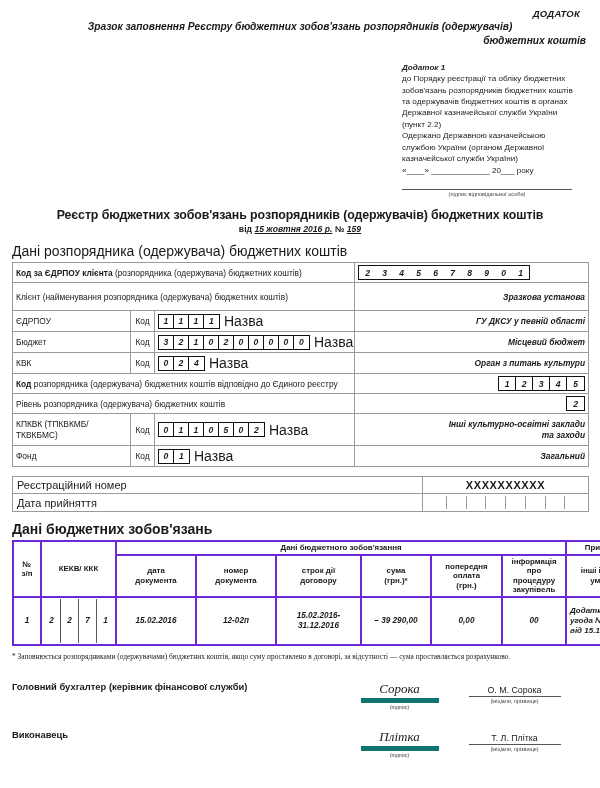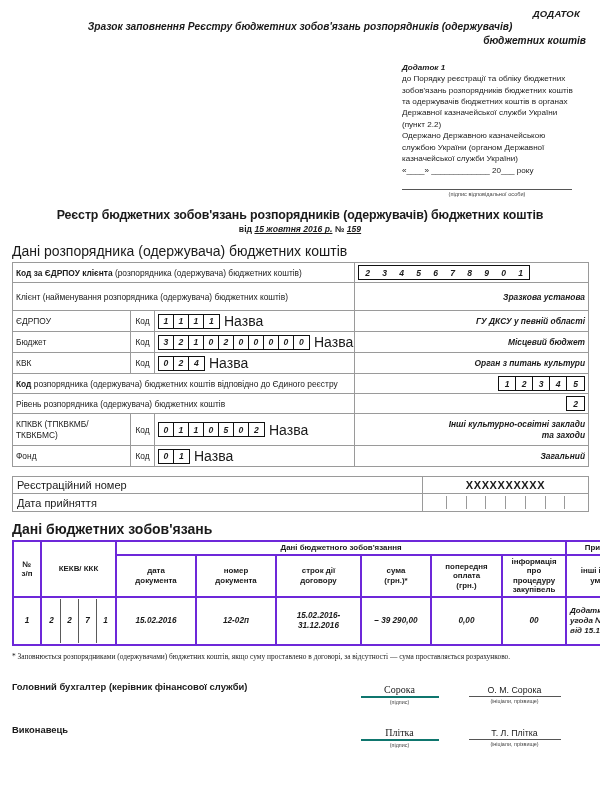--- a/index.html
+++ b/index.html
@@ -160,22 +160,23 @@
     margin-top: 6px;
     color: #1a1a1a;
   }
 
   
   .sig-row { display: flex; align-items: flex-start; margin-top: 17px; }
   .sig-title { font-size: 9.4px; font-weight: bold; width: 330px; padding-top: 2px; }
   .sig-cell { width: 115px; text-align: center; }
   .sig-cell .ink {
     font-family: "Liberation Serif", serif;
-    font-size: 10px;
-    border-bottom: 2px solid #0f766e;
+    font-style: italic;
+    font-size: 13px;
+    border-bottom: 5px solid #0f766e;
     padding: 0 4px 1px 4px;
     display: inline-block;
     min-width: 78px;
   }
   .sig-cell .name {
     font-size: 8.8px;
     border-bottom: 1px solid #555;
     padding: 0 4px 1px 4px;
     display: inline-block;
     min-width: 92px;

